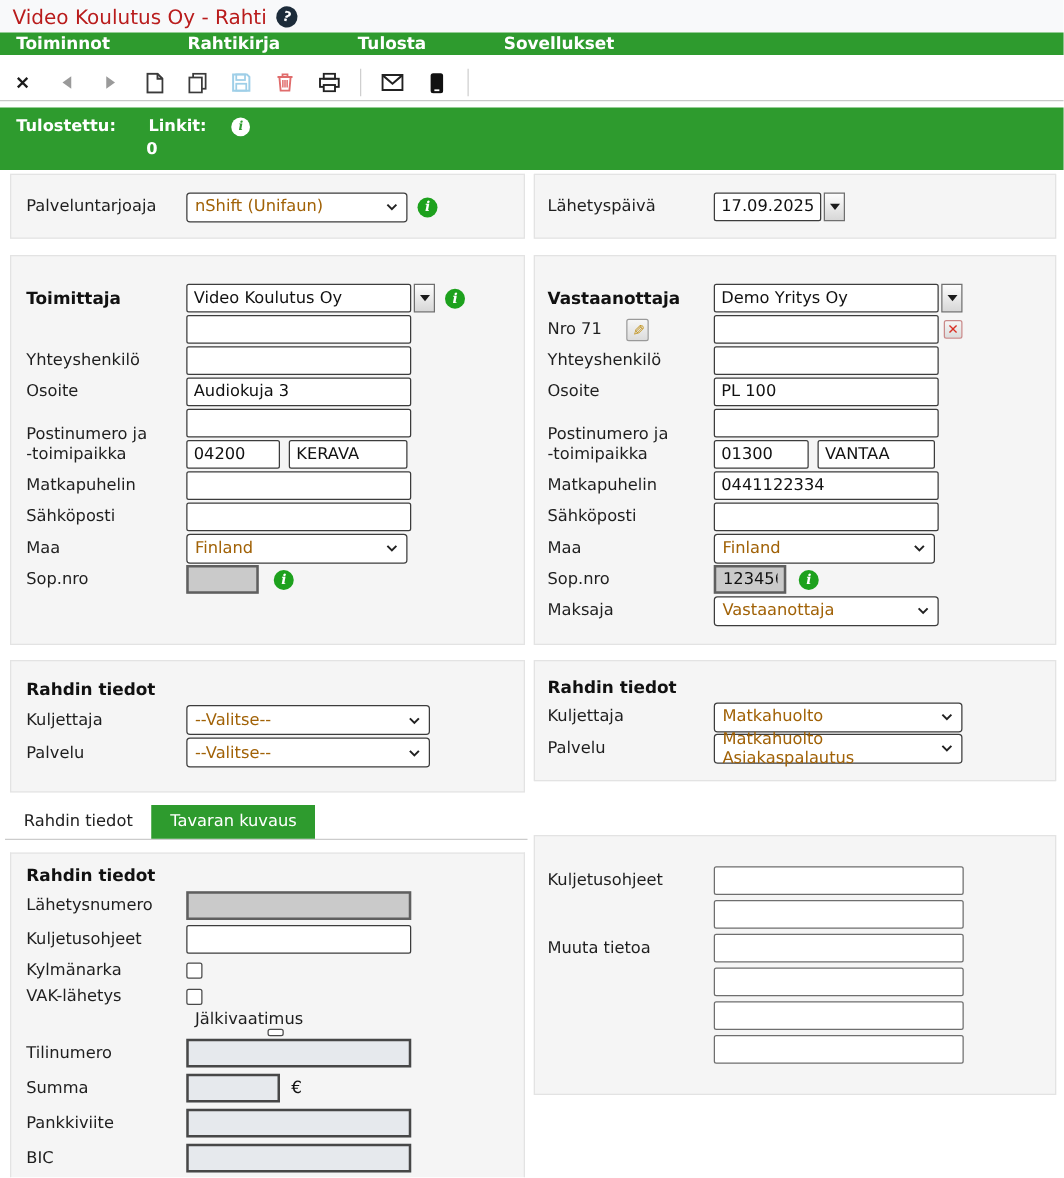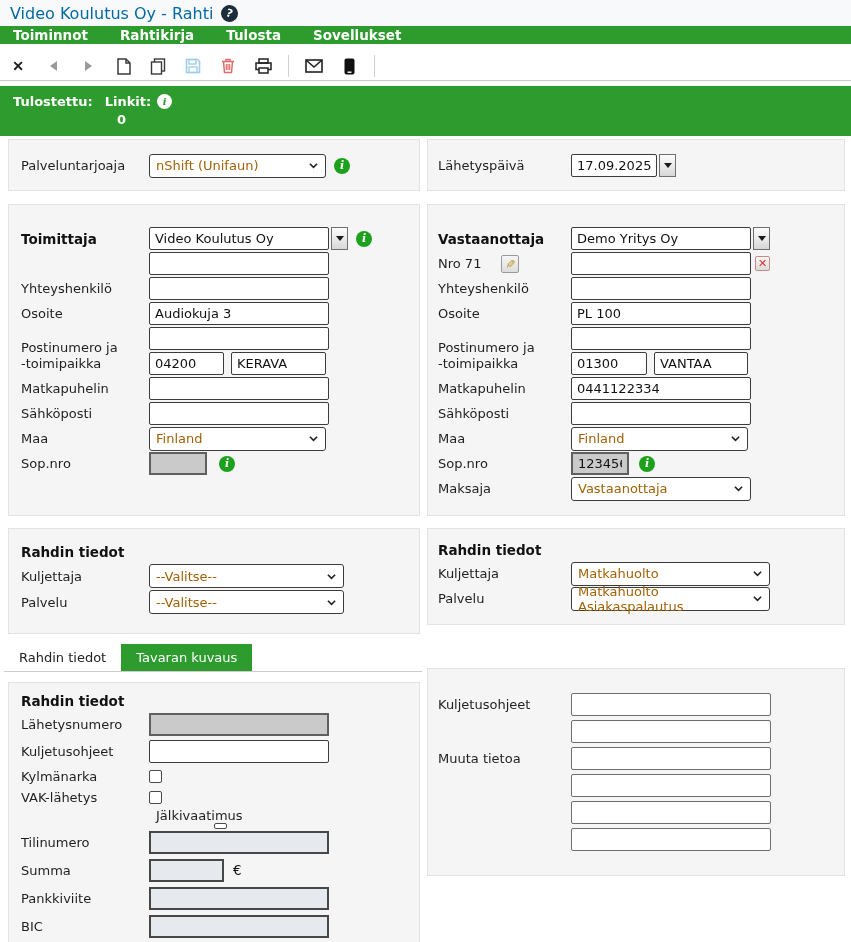--- a/index.html
+++ b/index.html
@@ -3,40 +3,40 @@
 <meta charset="utf-8">
 <style>
   * { margin:0; padding:0; box-sizing:border-box; }
   html,body { background:#fff; }
   body { font-family:"DejaVu Sans","Liberation Sans",sans-serif; width:851px; height:942px; overflow:hidden; }
   #app { position:relative; width:851px; height:942px; background:#fff; }
 
   
   .titlebar { position:absolute; left:0; top:0; width:851px; height:26px; background:#f8f9fa;
               display:flex; align-items:center; padding-left:10px; gap:8px; }
-  .titlebar .title { font-size:16px; color:#0369a1; }
+  .titlebar .title { font-size:16px; color:#b91c1c; }
   .help-badge { width:17px; height:17px; border-radius:50%; background:#1d2c3a; color:#fff;
                 display:flex; align-items:center; justify-content:center; font-size:11px; font-weight:bold;
                 transform:rotate(18deg); }
   .menubar { position:absolute; left:0; top:26px; width:851px; height:18px; background:var(--green);
-             display:flex; align-items:center; padding-left:13px; gap:32px; }
+             display:flex; align-items:center; padding-left:13px; gap:62px; }
   .menubar .mitem { color:#fff; font-size:13.5px; font-weight:600; cursor:default; }
   .toolbar { position:absolute; left:0; top:52px; width:851px; height:29px; background:#fff;
              border-bottom:1px solid #c9c9c9; display:flex; align-items:center; padding-left:8px; gap:15px; }
   .tbtn { width:20px; height:22px; display:flex; align-items:center; justify-content:center; background:none; border:none; }
   .tb-sep { width:1px; height:22px; background:#cfcfcf; }
   .x-glyph { font-size:14px; font-weight:bold; color:#1a1a1a; line-height:1; }
   .arr { width:0; height:0; }
   .arr.left  { border-top:5px solid transparent; border-bottom:5px solid transparent; border-right:7px solid #9a9a9a; }
   .arr.right { border-top:5px solid transparent; border-bottom:5px solid transparent; border-left:7px solid #9a9a9a; }
 
   
   .banner { position:absolute; left:0; top:86px; width:851px; height:50px; background:var(--green);
             color:#fff; font-size:13px; font-weight:bold; padding:8px 0 0 13px; }
-  .banner .line1 { display:flex; align-items:center; gap:6px; }
+  .banner .line1 { display:flex; align-items:center; gap:20px; }
   .banner .links-label { margin-left:6px; }
   .binfo { width:15px; height:15px; border-radius:50%; background:#fff; color:var(--green);
            display:inline-flex; align-items:center; justify-content:center;
            font:italic bold 10px "DejaVu Serif",serif; }
   .banner .line2 { padding-left:104px; margin-top:3px; }
 
   
   .panel { position:absolute; background:#f5f5f5; border:1px solid #e3e3e3; }
   .frow { display:flex; align-items:center; padding-left:12px; height:25px; }
   .flabel { width:128px; flex-shrink:0; font-size:13px; color:#1f1f1f; }

